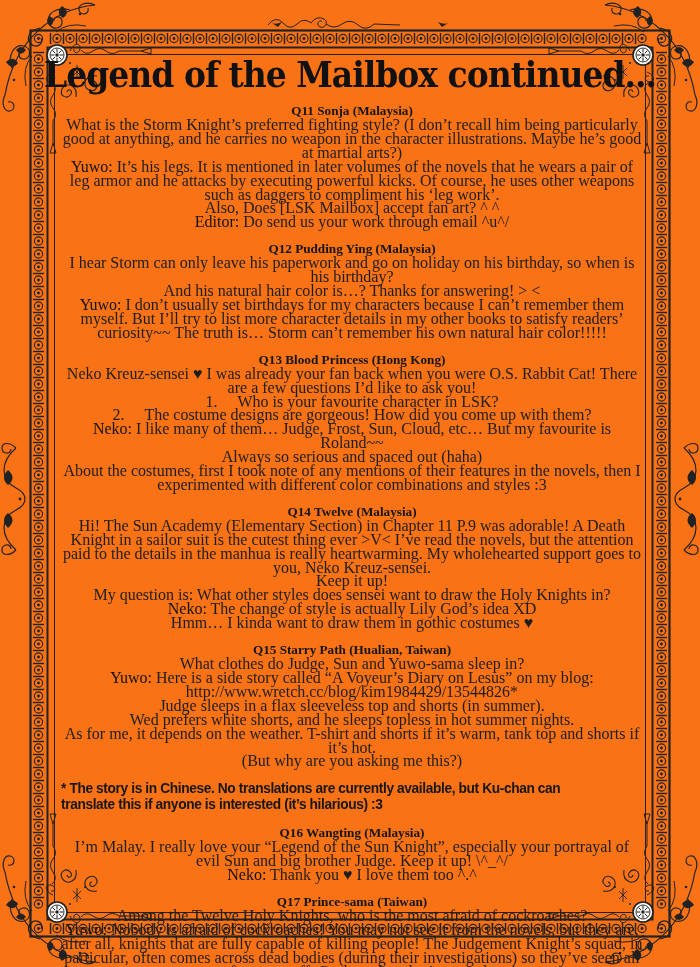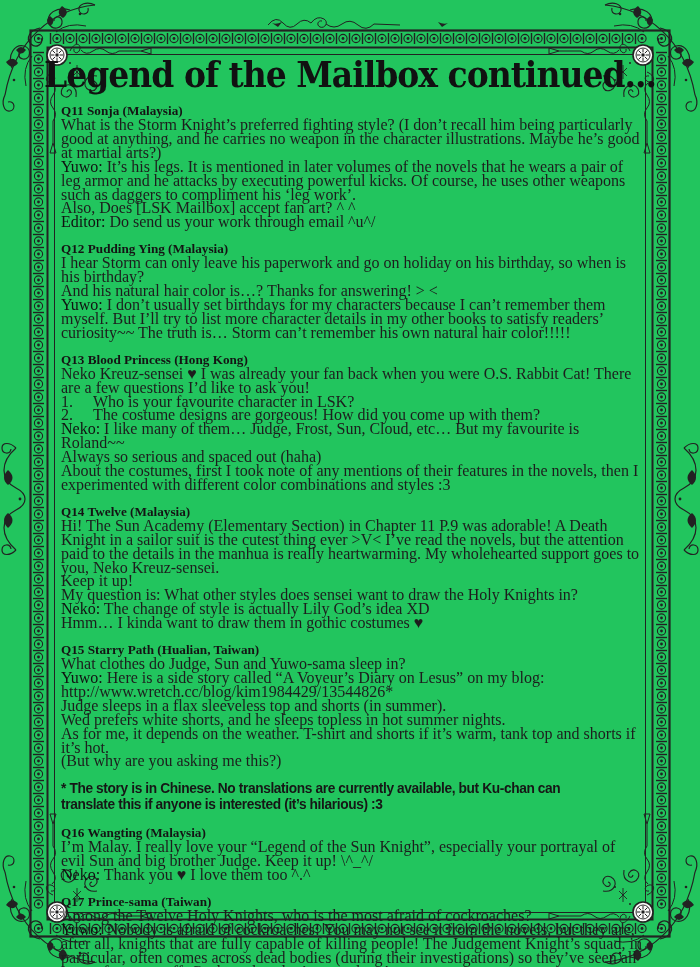--- a/index.html
+++ b/index.html
@@ -1,23 +1,23 @@
 <!DOCTYPE html>
 <html><head>
 <meta charset="utf-8">
 <style>
   html,body{margin:0;padding:0;background:#e8e8e6;}
-  .page{position:relative;width:700px;height:967px;background:#22c55e;overflow:hidden;
+  .page{position:relative;width:700px;height:967px;background:#f97316;overflow:hidden;
         font-family:"Liberation Serif",serif;color:#1b1b1b;}
   svg.border{position:absolute;left:0;top:0;}
   .title{position:absolute;top:54px;left:0;right:0;margin:0;text-align:center;
          font-family:"DejaVu Serif",serif;font-weight:900;font-size:33px;letter-spacing:-1px;
          color:#111;transform:scaleY(1.08);transform-origin:top center;}
   .content{position:absolute;top:103px;left:61px;width:582px;}
-  .qa{margin:0 0 12px 0;}
+  .qa{margin:0 0 12px 0;text-align:center;}
   .qa h2{margin:0;font-size:13.2px;font-weight:bold;line-height:15px;color:#141414;}
   .qa p{margin:0;font-size:16px;line-height:13.9px;color:#1d1d1d;}
   .qa p b{font-weight:normal;color:#111;}
   .note{margin:3px 0 13px 0;font-family:"Liberation Sans",sans-serif;font-weight:bold;
         font-size:14.6px;line-height:16px;letter-spacing:-0.4px;color:#161616;
         transform:scaleX(0.94);transform-origin:left center;}
 </style>
 </head>
 <body>
 

